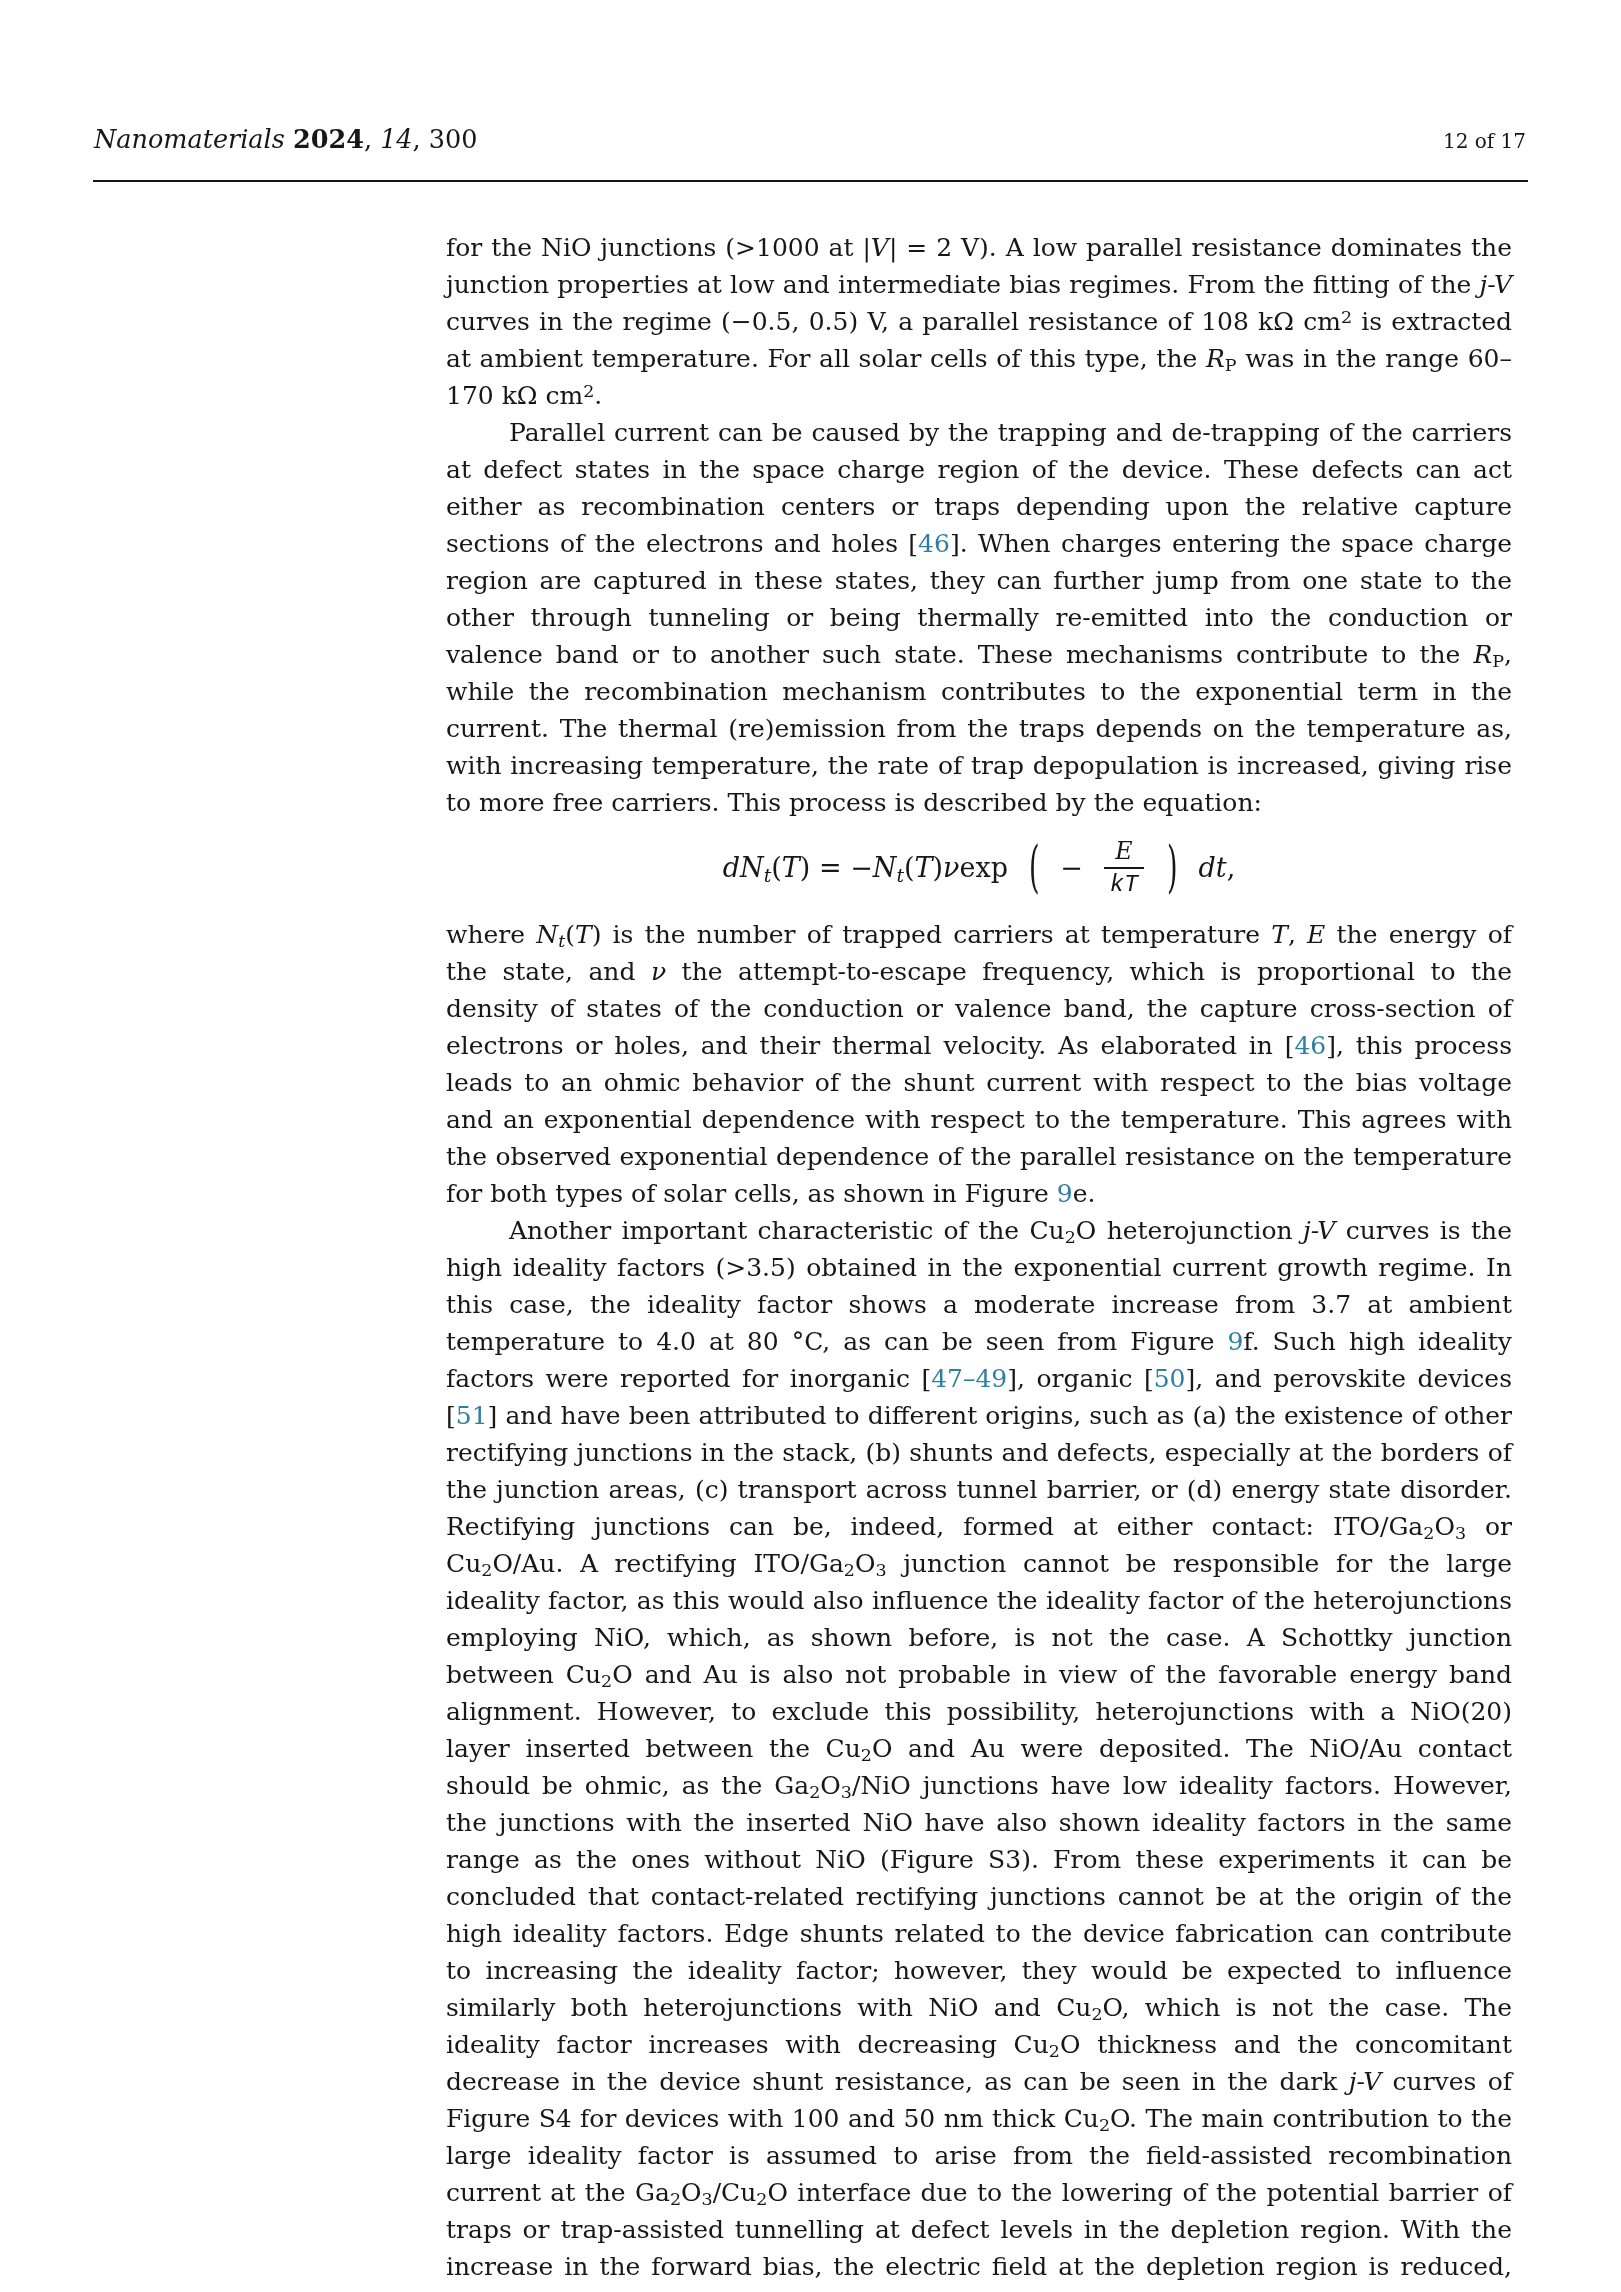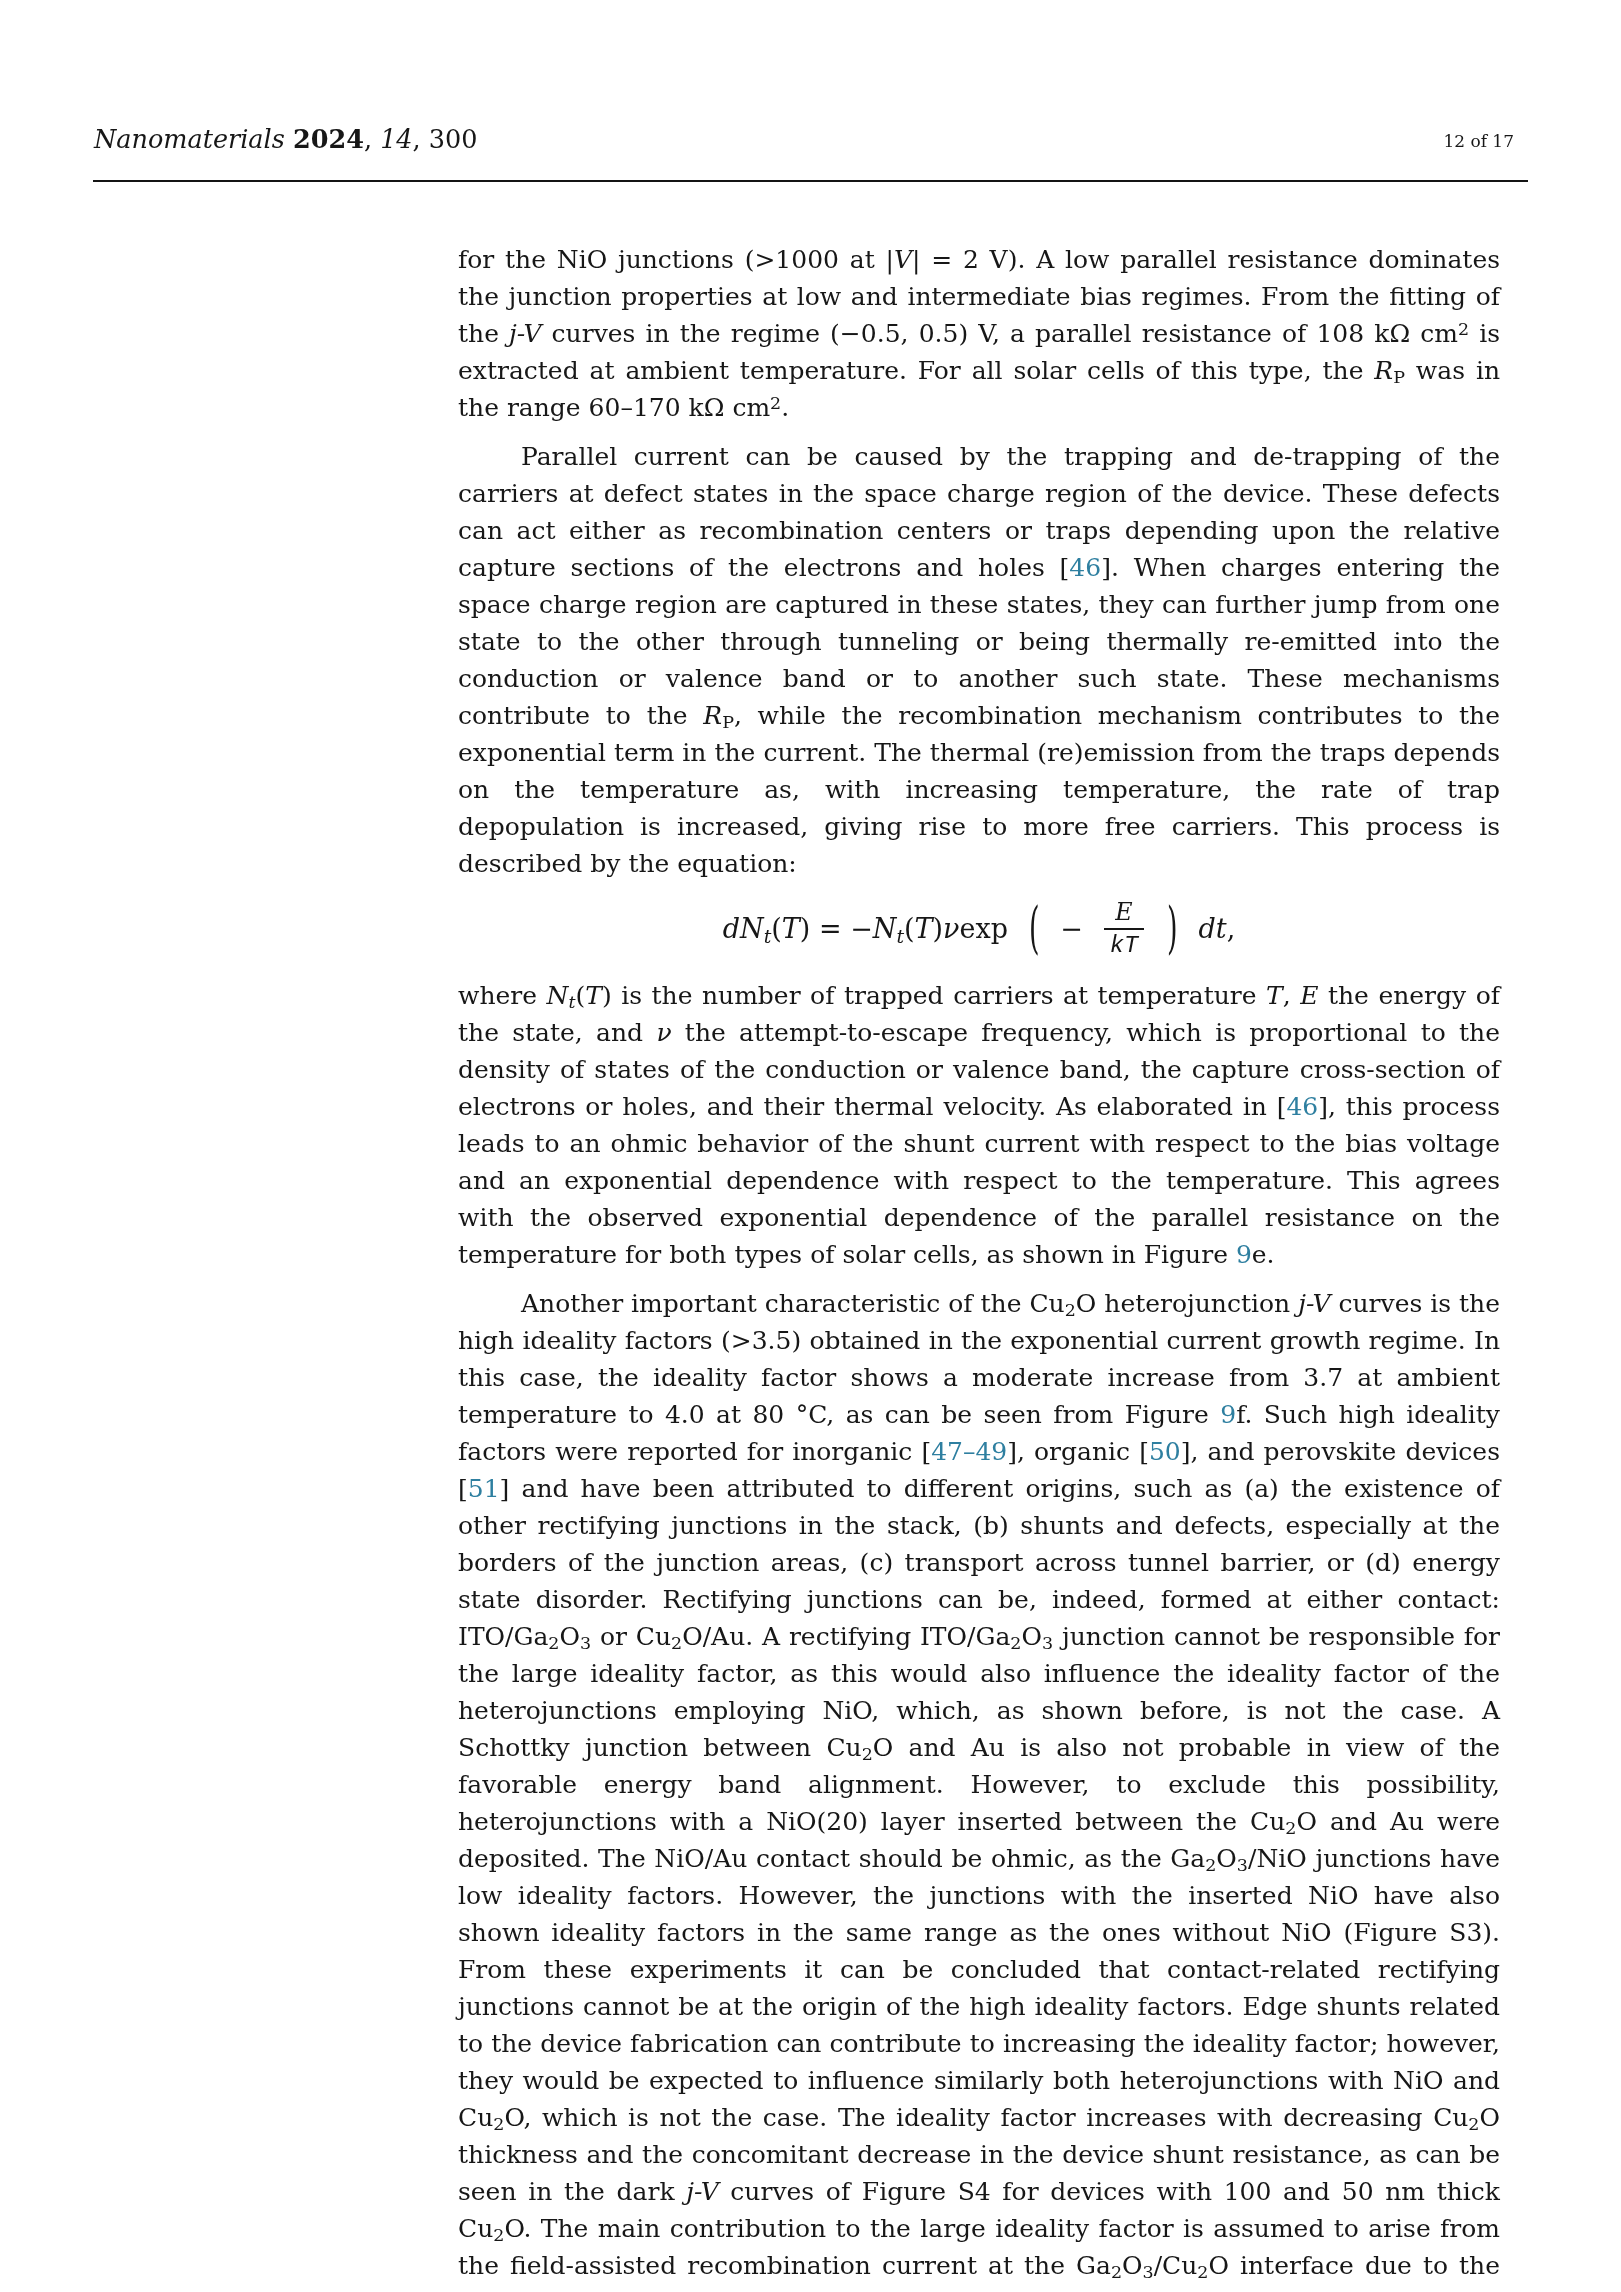--- a/index.html
+++ b/index.html
@@ -6,29 +6,29 @@
   .page{
     position:relative;
     width:1621px;height:2293px;
     background:#ffffff;
     overflow:hidden;
     font-family:"DejaVu Serif","Liberation Serif",serif;
     color:#171717;
   }
   
   .hdr-left{position:absolute;left:94px;top:124px;font-size:25.5px;line-height:31px;white-space:nowrap;}
-  .hdr-right{position:absolute;right:107px;top:126px;font-size:17px;line-height:31px;white-space:nowrap;}
+  .hdr-right{position:absolute;right:95px;top:126px;font-size:20px;line-height:31px;white-space:nowrap;}
   .hdr-rule{position:absolute;left:93px;right:93px;top:180px;height:2px;background:#141414;}
   
   .content{
     position:absolute;left:446px;top:229px;width:1066px;
     font-size:25px;line-height:37px;
     text-align:justify;
   }
-  .content p{margin:12px;padding:0;}
+  .content p{margin:0;padding:0;}
   .content p.indent{text-indent:63px;}
   sub{font-size:0.70em;vertical-align:-0.24em;line-height:0;}
   sup{font-size:0.70em;vertical-align:0.42em;line-height:0;}
   .it{font-style:italic;}
   .cite{color:var(--cite,#2e7fa0);}
   
   .equation{
     display:flex;justify-content:center;align-items:center;
     margin:13.7px 0 14.7px 0;min-height:67px;
     font-size:27px;line-height:1.2;text-align:center;gap:16px;

